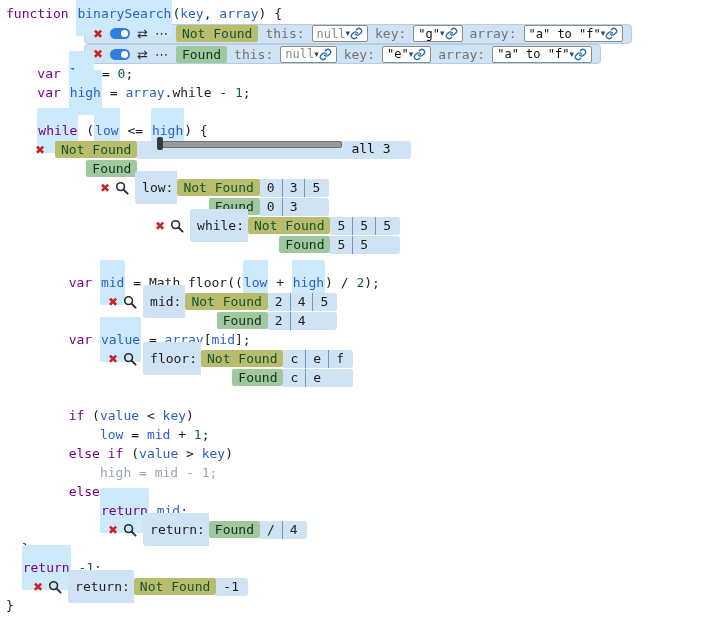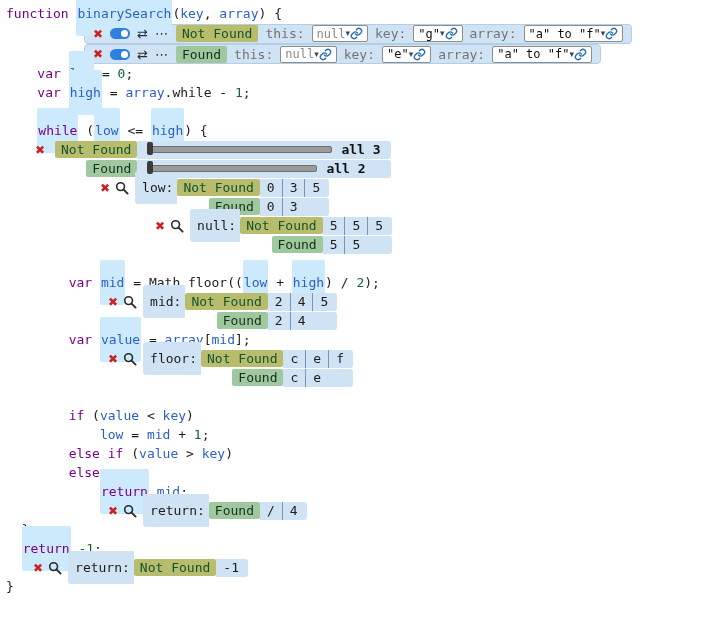--- a/index.html
+++ b/index.html
@@ -52,22 +52,22 @@
          align-items:center;width:max-content;}
   .ctrl{display:flex;align-items:center;gap:5px;padding-right:6px;min-width:14px;height:19px;}
   .plabel{background:var(--wbg);border-radius:3px 0 0 3px;padding:0 4px 0 7px;height:33px;
           display:flex;align-items:center;white-space:pre;}
   .plabel.none{background:transparent;}
   .bslot{display:flex;justify-content:flex-end;align-items:center;height:18px;}
   .cells{display:flex;align-items:stretch;height:18px;background:var(--wbg);
          border-radius:0 3px 3px 0;padding-right:2px;}
   .cell{display:flex;align-items:center;padding:0 7px;white-space:pre;}
   .cell + .cell{border-left:1px solid var(--divd);}
-  .scell{display:flex;align-items:center;gap:9px;height:18px;background:var(--wbg);
-         border-radius:0 3px 3px 0;padding:0 10px;font-weight:bold;}
+  .scell{display:flex;gap:9px;height:18px;background:var(--wbg);
+         border-radius:0 3px 3px 0;padding:0 20px;}
   .track{position:relative;height:5px;background:#9a9a9a;border:1px solid #6f6f6f;border-radius:2px;}
   .knob{position:absolute;left:-1px;top:-5px;width:6px;height:13px;background:#3b3b3b;border-radius:2px;}
   .slabel{color:#111;white-space:pre;}
 </style>
 </head>
 <body>
 
 <div id="editor">
     <div class="line"><span class="tok kw">function </span><span class="tok def hl">binarySearch</span><span class="tok pl">(</span><span class="tok var">key</span><span class="tok pl">, </span><span class="tok var">array</span><span class="tok pl">) {</span></div>
     <div class="example" style="margin-left: 78px;">
@@ -168,26 +168,20 @@
       <div class="scell">
         <span class="track" style="width: 183px;">
           <span class="knob"></span>
         </span>
         <span class="slabel">all 3</span>
       </div>
       <div class="ctrl"></div>
       <div class="bslot">
         <span class="badge f">Found</span>
       </div>
-      <div class="scell">
-        <span class="track" style="width: 168px;">
-          <span class="knob"></span>
-        </span>
-        <span class="slabel">all 2</span>
-      </div>
     </div>
     <div class="probe" style="margin-left: 94px;">
       <div class="ctrl">
         <span class="ic close">✖</span>
         <span class="mag">
           <svg width="14" height="14" viewBox="0 0 14 14">
             <circle cx="5.6" cy="5.6" r="3.9" fill="none" stroke="#2b2b2b" stroke-width="1.6"></circle>
             <line x1="8.6" y1="8.6" x2="12.6" y2="12.6" stroke="#2b2b2b" stroke-width="1.9" stroke-linecap="round"></line>
           </svg>
         </span>
@@ -214,21 +208,21 @@
     <div class="probe" style="margin-left: 149px;">
       <div class="ctrl">
         <span class="ic close">✖</span>
         <span class="mag">
           <svg width="14" height="14" viewBox="0 0 14 14">
             <circle cx="5.6" cy="5.6" r="3.9" fill="none" stroke="#2b2b2b" stroke-width="1.6"></circle>
             <line x1="8.6" y1="8.6" x2="12.6" y2="12.6" stroke="#2b2b2b" stroke-width="1.9" stroke-linecap="round"></line>
           </svg>
         </span>
       </div>
-      <div class="plabel">null:</div>
+      <div class="plabel">while:</div>
       <div class="bslot">
         <span class="badge nf">Not Found</span>
       </div>
       <div class="cells">
         <span class="cell">5</span>
         <span class="cell">5</span>
         <span class="cell">5</span>
       </div>
       <div class="ctrl"></div>
       <div class="plabel none"></div>
@@ -298,20 +292,21 @@
       </div>
       <div class="cells">
         <span class="cell">c</span>
         <span class="cell">e</span>
       </div>
     </div>
     <div class="line"></div>
     <div class="line"><span class="tok pl">        </span><span class="tok kw">if</span><span class="tok pl"> (</span><span class="tok var">value</span><span class="tok pl"> &lt; </span><span class="tok var">key</span><span class="tok pl">)</span></div>
     <div class="line"><span class="tok pl">            </span><span class="tok var">low</span><span class="tok pl"> = </span><span class="tok var">mid</span><span class="tok pl"> + </span><span class="tok num">1</span><span class="tok pl">;</span></div>
     <div class="line"><span class="tok pl">        </span><span class="tok kw">else</span><span class="tok pl"> </span><span class="tok kw">if</span><span class="tok pl"> (</span><span class="tok var">value</span><span class="tok pl"> &gt; </span><span class="tok var">key</span><span class="tok pl">)</span></div>
+    <div class="line"><span class="tok dim">            high = mid - 1;</span></div>
     <div class="line"><span class="tok pl">        </span><span class="tok kw">else</span></div>
     <div class="line"><span class="tok pl">            </span><span class="tok kw hl">return</span><span class="tok pl"> </span><span class="tok var">mid</span><span class="tok pl">;</span></div>
     <div class="probe" style="margin-left: 102px;">
       <div class="ctrl">
         <span class="ic close">✖</span>
         <span class="mag">
           <svg width="14" height="14" viewBox="0 0 14 14">
             <circle cx="5.6" cy="5.6" r="3.9" fill="none" stroke="#2b2b2b" stroke-width="1.6"></circle>
             <line x1="8.6" y1="8.6" x2="12.6" y2="12.6" stroke="#2b2b2b" stroke-width="1.9" stroke-linecap="round"></line>
           </svg>

